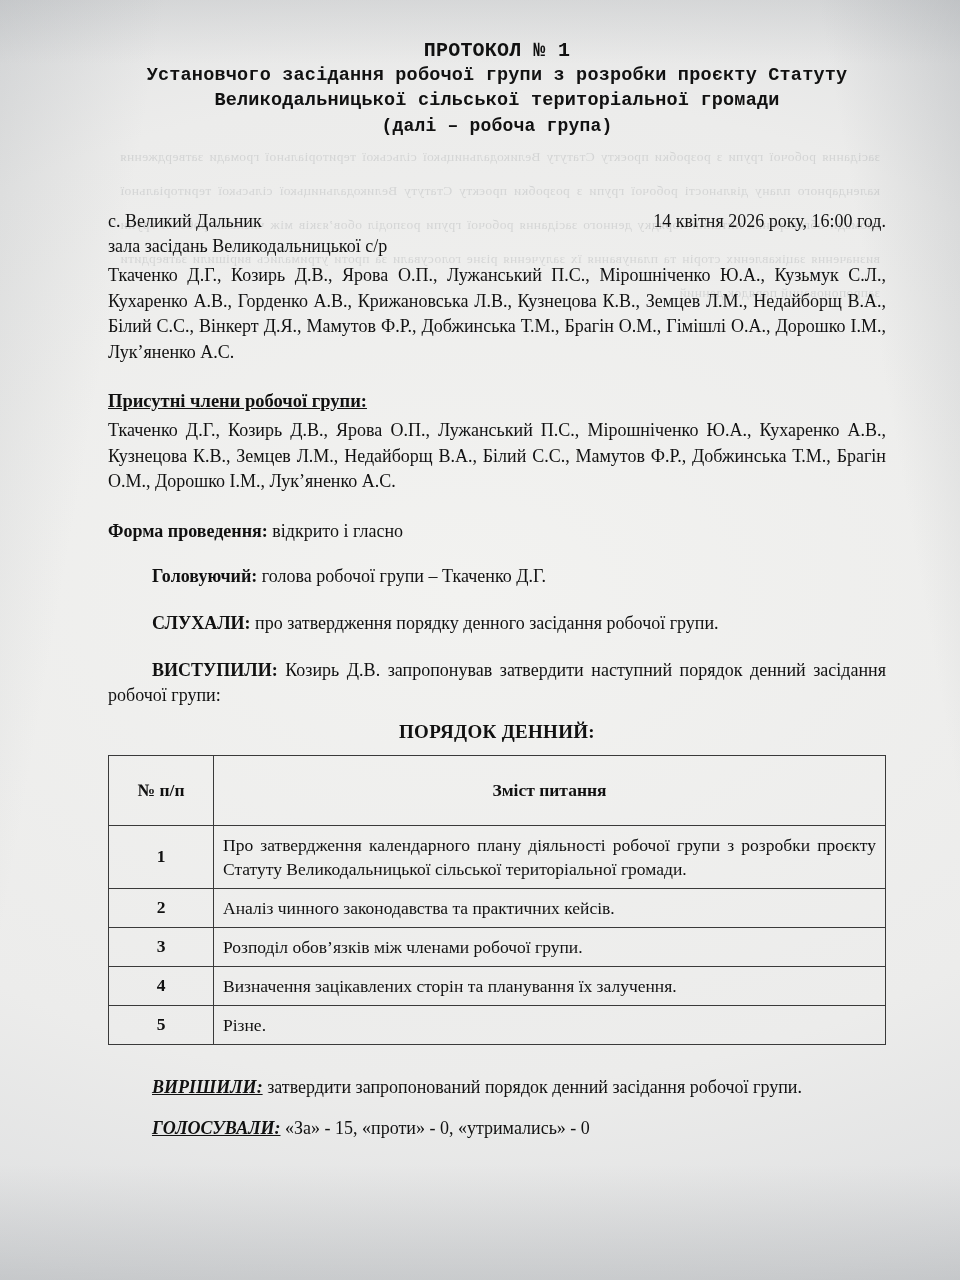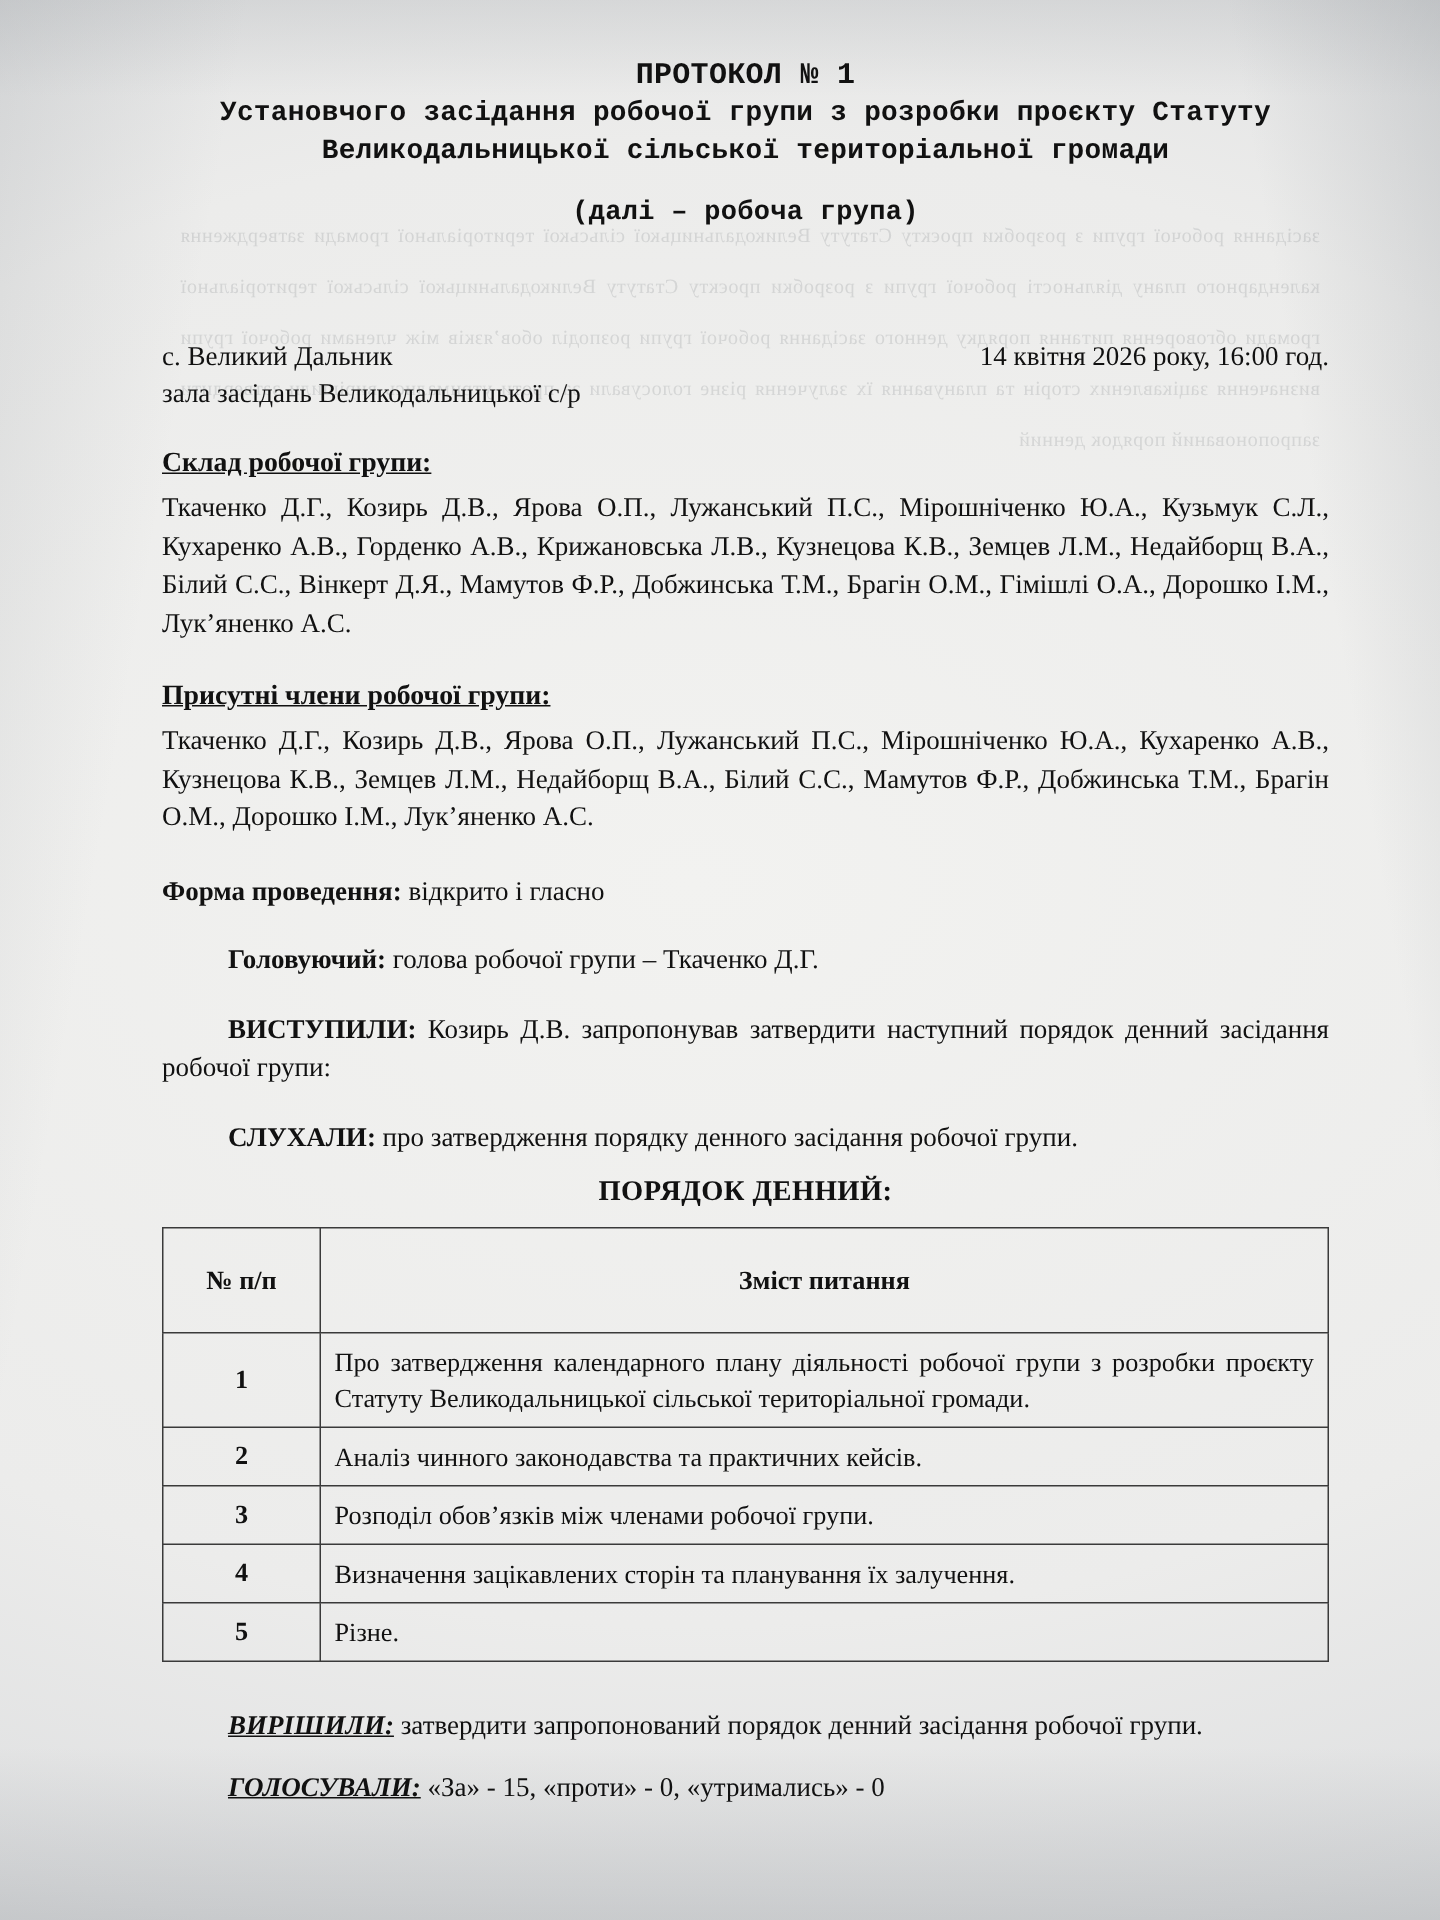--- a/index.html
+++ b/index.html
@@ -59,21 +59,21 @@
     text-align: center;
     font-weight: bold;
     font-size: 19.5px;
     line-height: 25px;
     letter-spacing: 0.2px;
     font-family: Liberation Mono, monospace;
   }
   .title-block .l1 { font-size: 20px; }
   .title-block .l2,
   .title-block .l3 { font-size: 18.5px; }
-  .title-block .l4 { font-size: 18px; margin-top: 17px; }
+  .title-block .l4 { font-size: 18px; margin-top: 1px; }
 
   .place-row {
     margin-top: 72px;
     display: flex;
     justify-content: space-between;
     align-items: baseline;
     font-size: 18px;
   }
   .place-row .left { }
   .place-row .right { white-space: nowrap; }
@@ -181,44 +181,43 @@
       <div class="l3">Великодальницької сільської територіальної громади</div>
       <div class="l4">(далі – робоча група)</div>
     </div>
 
     <div class="place-row">
       <div class="left">с. Великий Дальник</div>
       <div class="right">14 квітня 2026 року, 16:00 год.</div>
     </div>
     <div class="place-sub">зала засідань Великодальницької с/р</div>
 
-    <div class="section-head">Склад робочої групи:</div>
     <div class="names">Ткаченко Д.Г., Козирь Д.В., Ярова О.П., Лужанський П.С., Мірошніченко Ю.А., Кузьмук С.Л., Кухаренко А.В., Горденко А.В., Крижановська Л.В., Кузнецова К.В., Земцев Л.М., Недайборщ В.А., Білий С.С., Вінкерт Д.Я., Мамутов Ф.Р., Добжинська Т.М., Брагін О.М., Гімішлі О.А., Дорошко І.М., Лук’яненко А.С.</div>
 
     <div class="section-head">Присутні члени робочої групи:</div>
     <div class="names">Ткаченко Д.Г., Козирь Д.В., Ярова О.П., Лужанський П.С., Мірошніченко Ю.А., Кухаренко А.В., Кузнецова К.В., Земцев Л.М., Недайборщ В.А., Білий С.С., Мамутов Ф.Р., Добжинська Т.М., Брагін О.М., Дорошко І.М., Лук’яненко А.С.</div>
 
     <div class="form-line">
       <b>Форма проведення:</b>
       <span>відкрито і гласно</span>
     </div>
 
     <div class="para">
       <span class="lead">Головуючий:</span>
       <span>голова робочої групи – Ткаченко Д.Г.</span>
     </div>
 
     <div class="para">
+      <span class="lead">СЛУХАЛИ:</span>
+      <span>про затвердження порядку денного засідання робочої групи.</span>
+    </div>
+
+    <div class="para">
       <span class="lead">ВИСТУПИЛИ:</span>
       <span>Козирь Д.В. запропонував затвердити наступний порядок денний засідання робочої групи:</span>
-    </div>
-
-    <div class="para">
-      <span class="lead">СЛУХАЛИ:</span>
-      <span>про затвердження порядку денного засідання робочої групи.</span>
     </div>
 
     <div class="agenda-title">ПОРЯДОК ДЕННИЙ:</div>
 
     <table class="agenda">
       <thead>
         <tr>
           <th>№ п/п</th>
           <th>Зміст питання</th>
         </tr>

